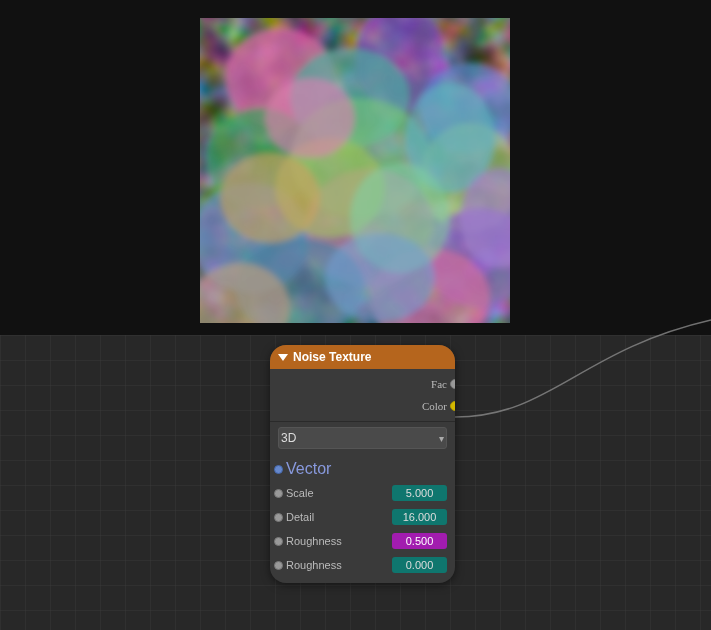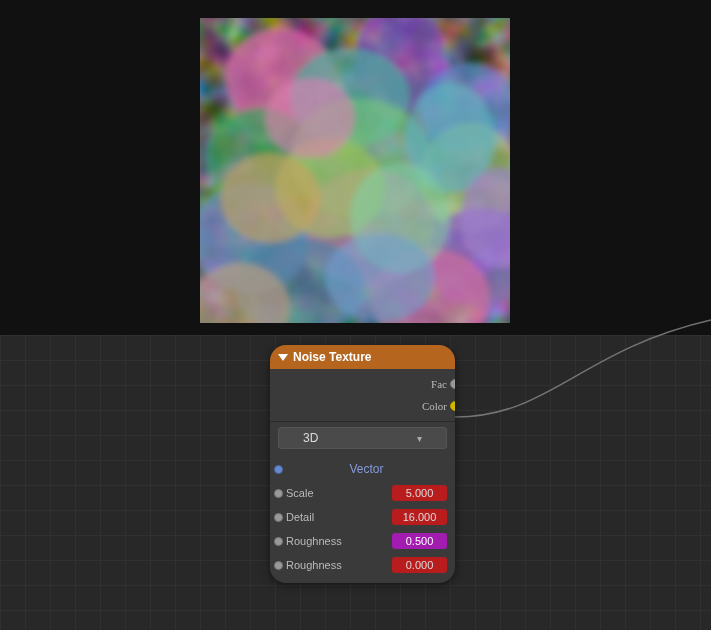--- a/index.html
+++ b/index.html
@@ -139,21 +139,21 @@
       padding: 5px 8px;
     }
 
     .node-dropdown {
       width: 100%;
       background-color: #4a4a4a;
       border: 1px solid #555;
       border-radius: 3px;
       color: #ddd;
       font-size: 12px;
-      padding: 3px 24px;
+      padding: 3px 2px;
       display: flex;
       align-items: center;
       justify-content: space-between;
       cursor: pointer;
     }
 
     .dropdown-arrow {
       font-size: 10px;
       color: #aaa;
     }
@@ -186,21 +186,21 @@
       border-color: #4466aa;
     }
 
     .input-label {
       color: #bbb;
       font-size: 11px;
       flex: 1;
     }
 
     .input-field {
-      background-color: #b91c1c;
+      background-color: #0f766e;
       border-radius: 3px;
       color: #ddd;
       font-size: 11px;
       padding: 2px 5px;
       text-align: center;
       min-width: 55px;
       border: none;
     }
 
     .input-field-highlighted {
@@ -301,21 +301,21 @@
       <div class="node-dropdown">
         <span>3D</span>
         <span class="dropdown-arrow">▾</span>
       </div>
     </div>
 
     <div class="node-inputs">
 
       <div class="input-row" style="padding-left: 16px;">
         <div class="input-socket input-socket-blue" style="left: 4px;"></div>
-        <span class="input-label" style="color:#8899dd; font-size:12px;text-align:center;">Vector</span>
+        <span class="input-label" style="color:#8899dd; font-size:16px;">Vector</span>
       </div>
 
       <div class="input-row">
         <div class="input-socket" style="left: 4px;"></div>
         <span class="input-label">Scale</span>
         <div class="input-field">5.000</div>
       </div>
 
       <div class="input-row">
         <div class="input-socket" style="left: 4px;"></div>

